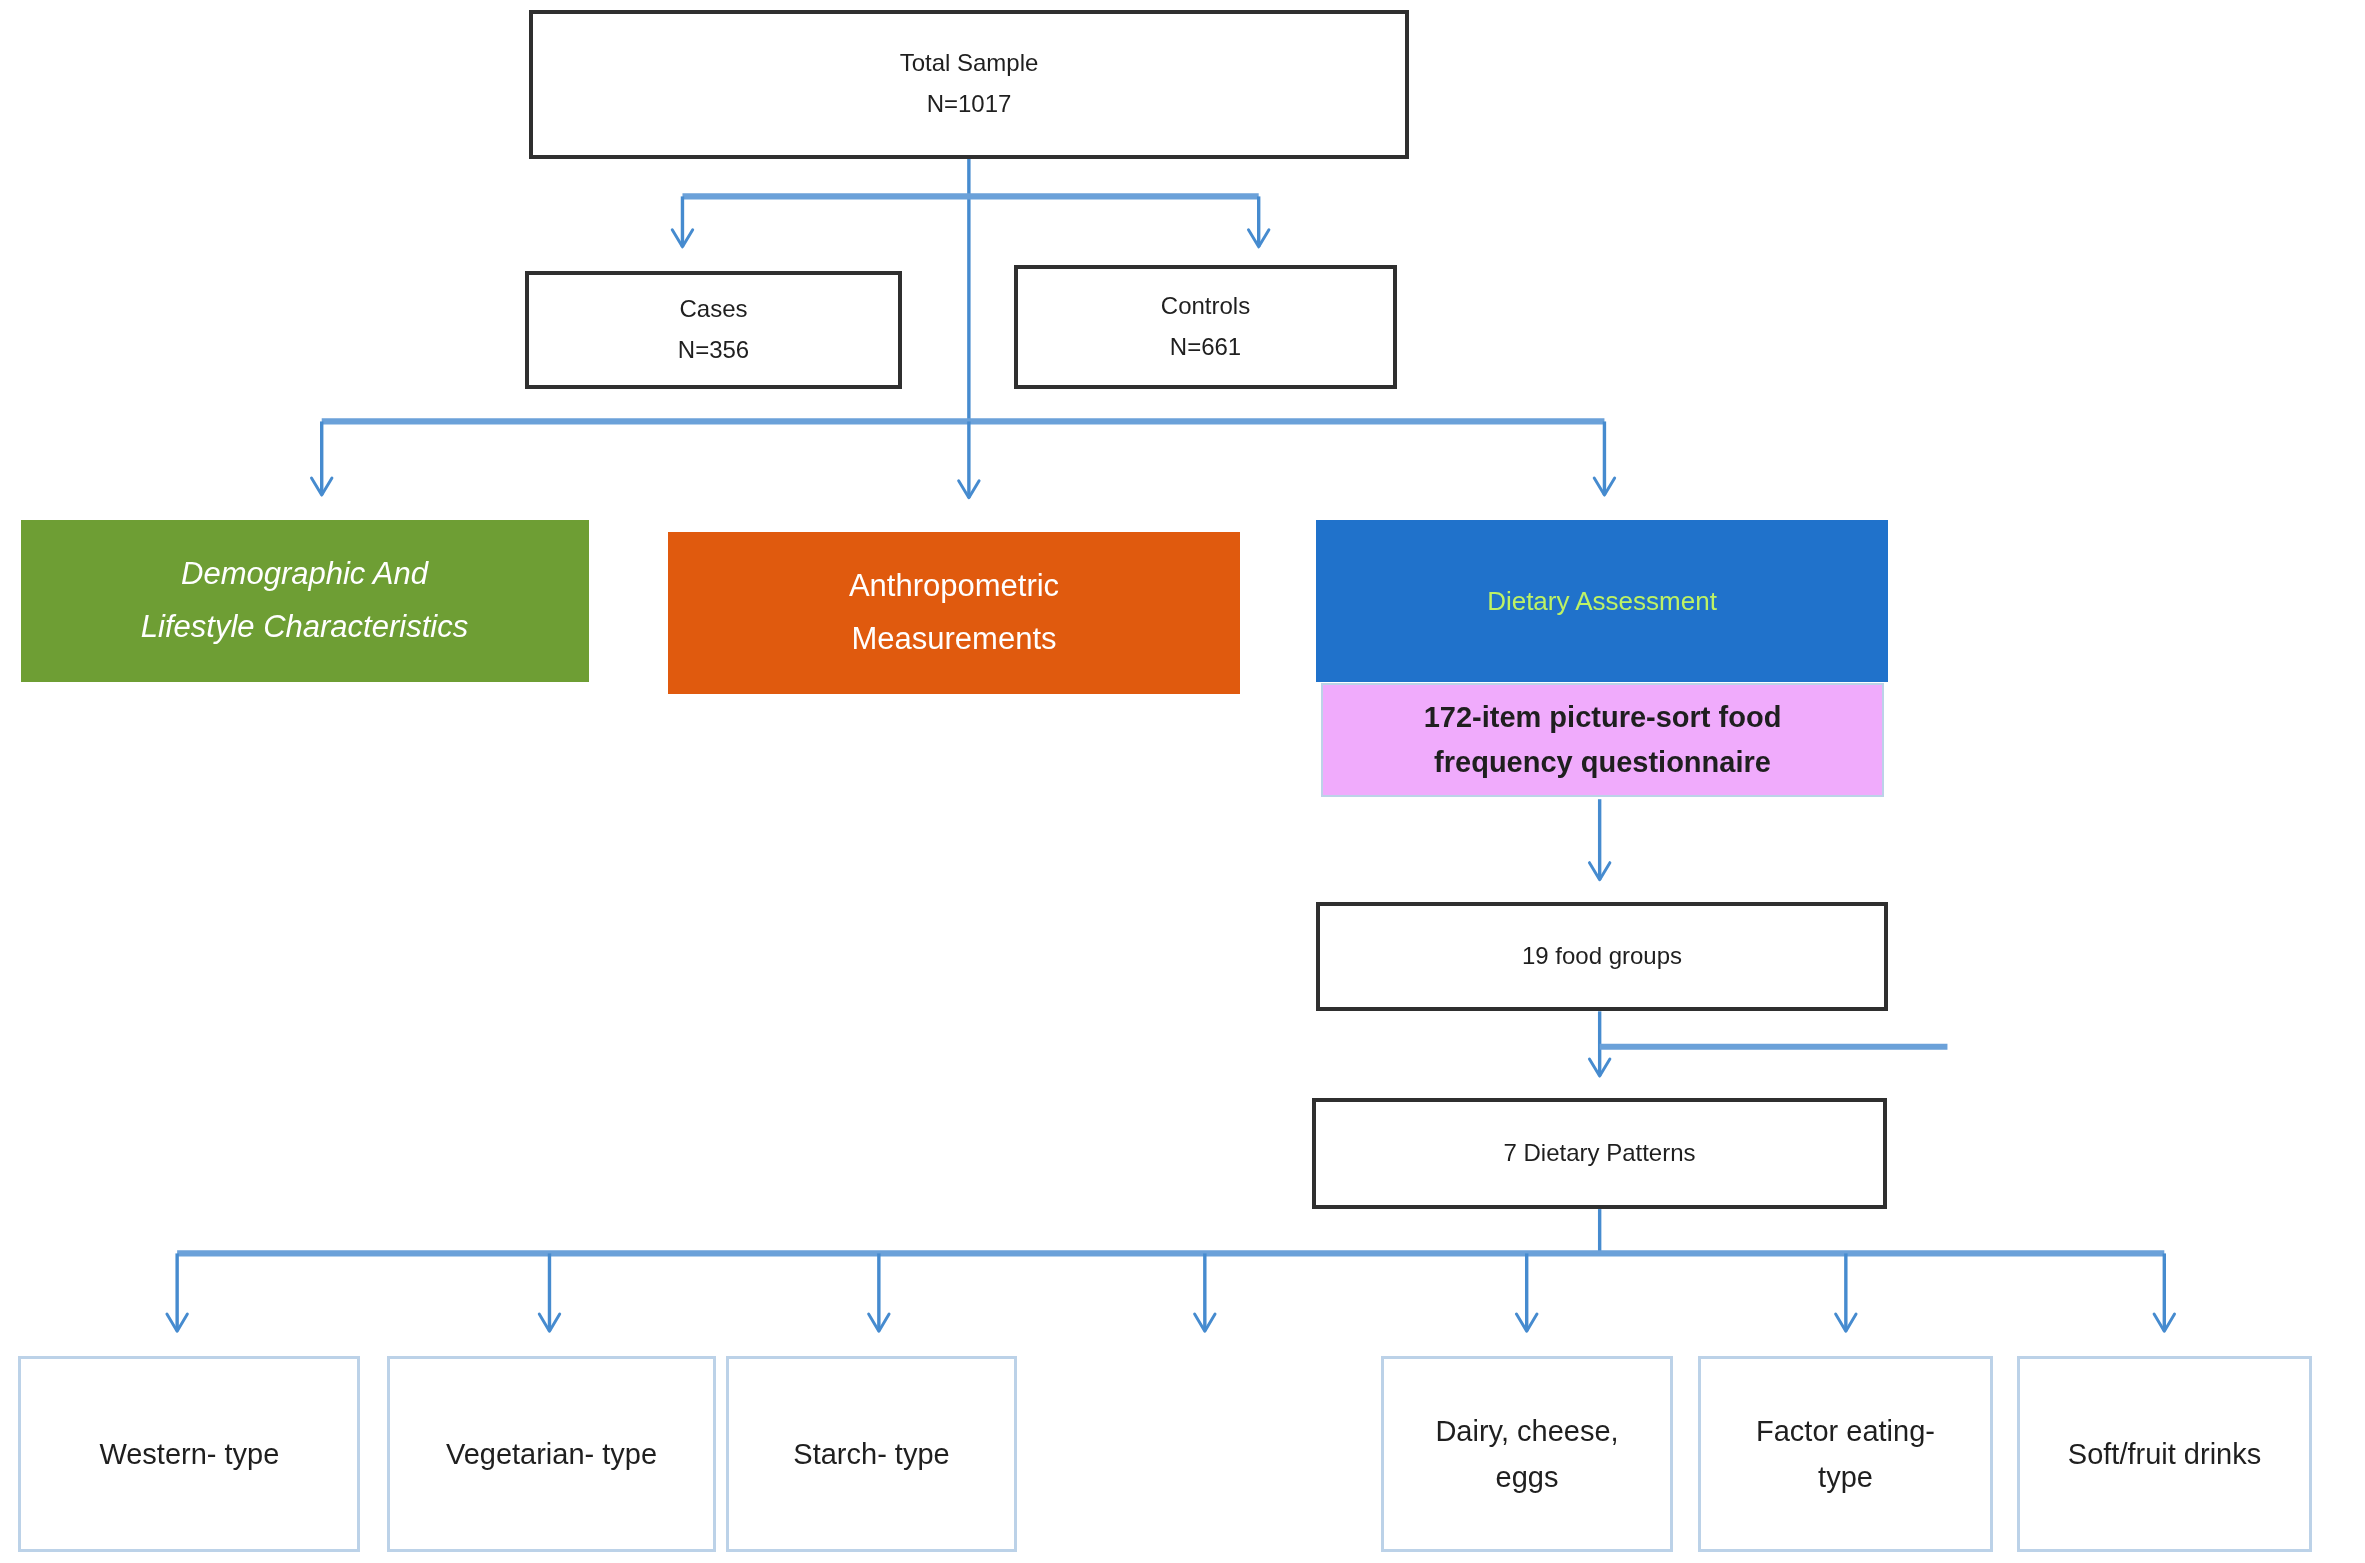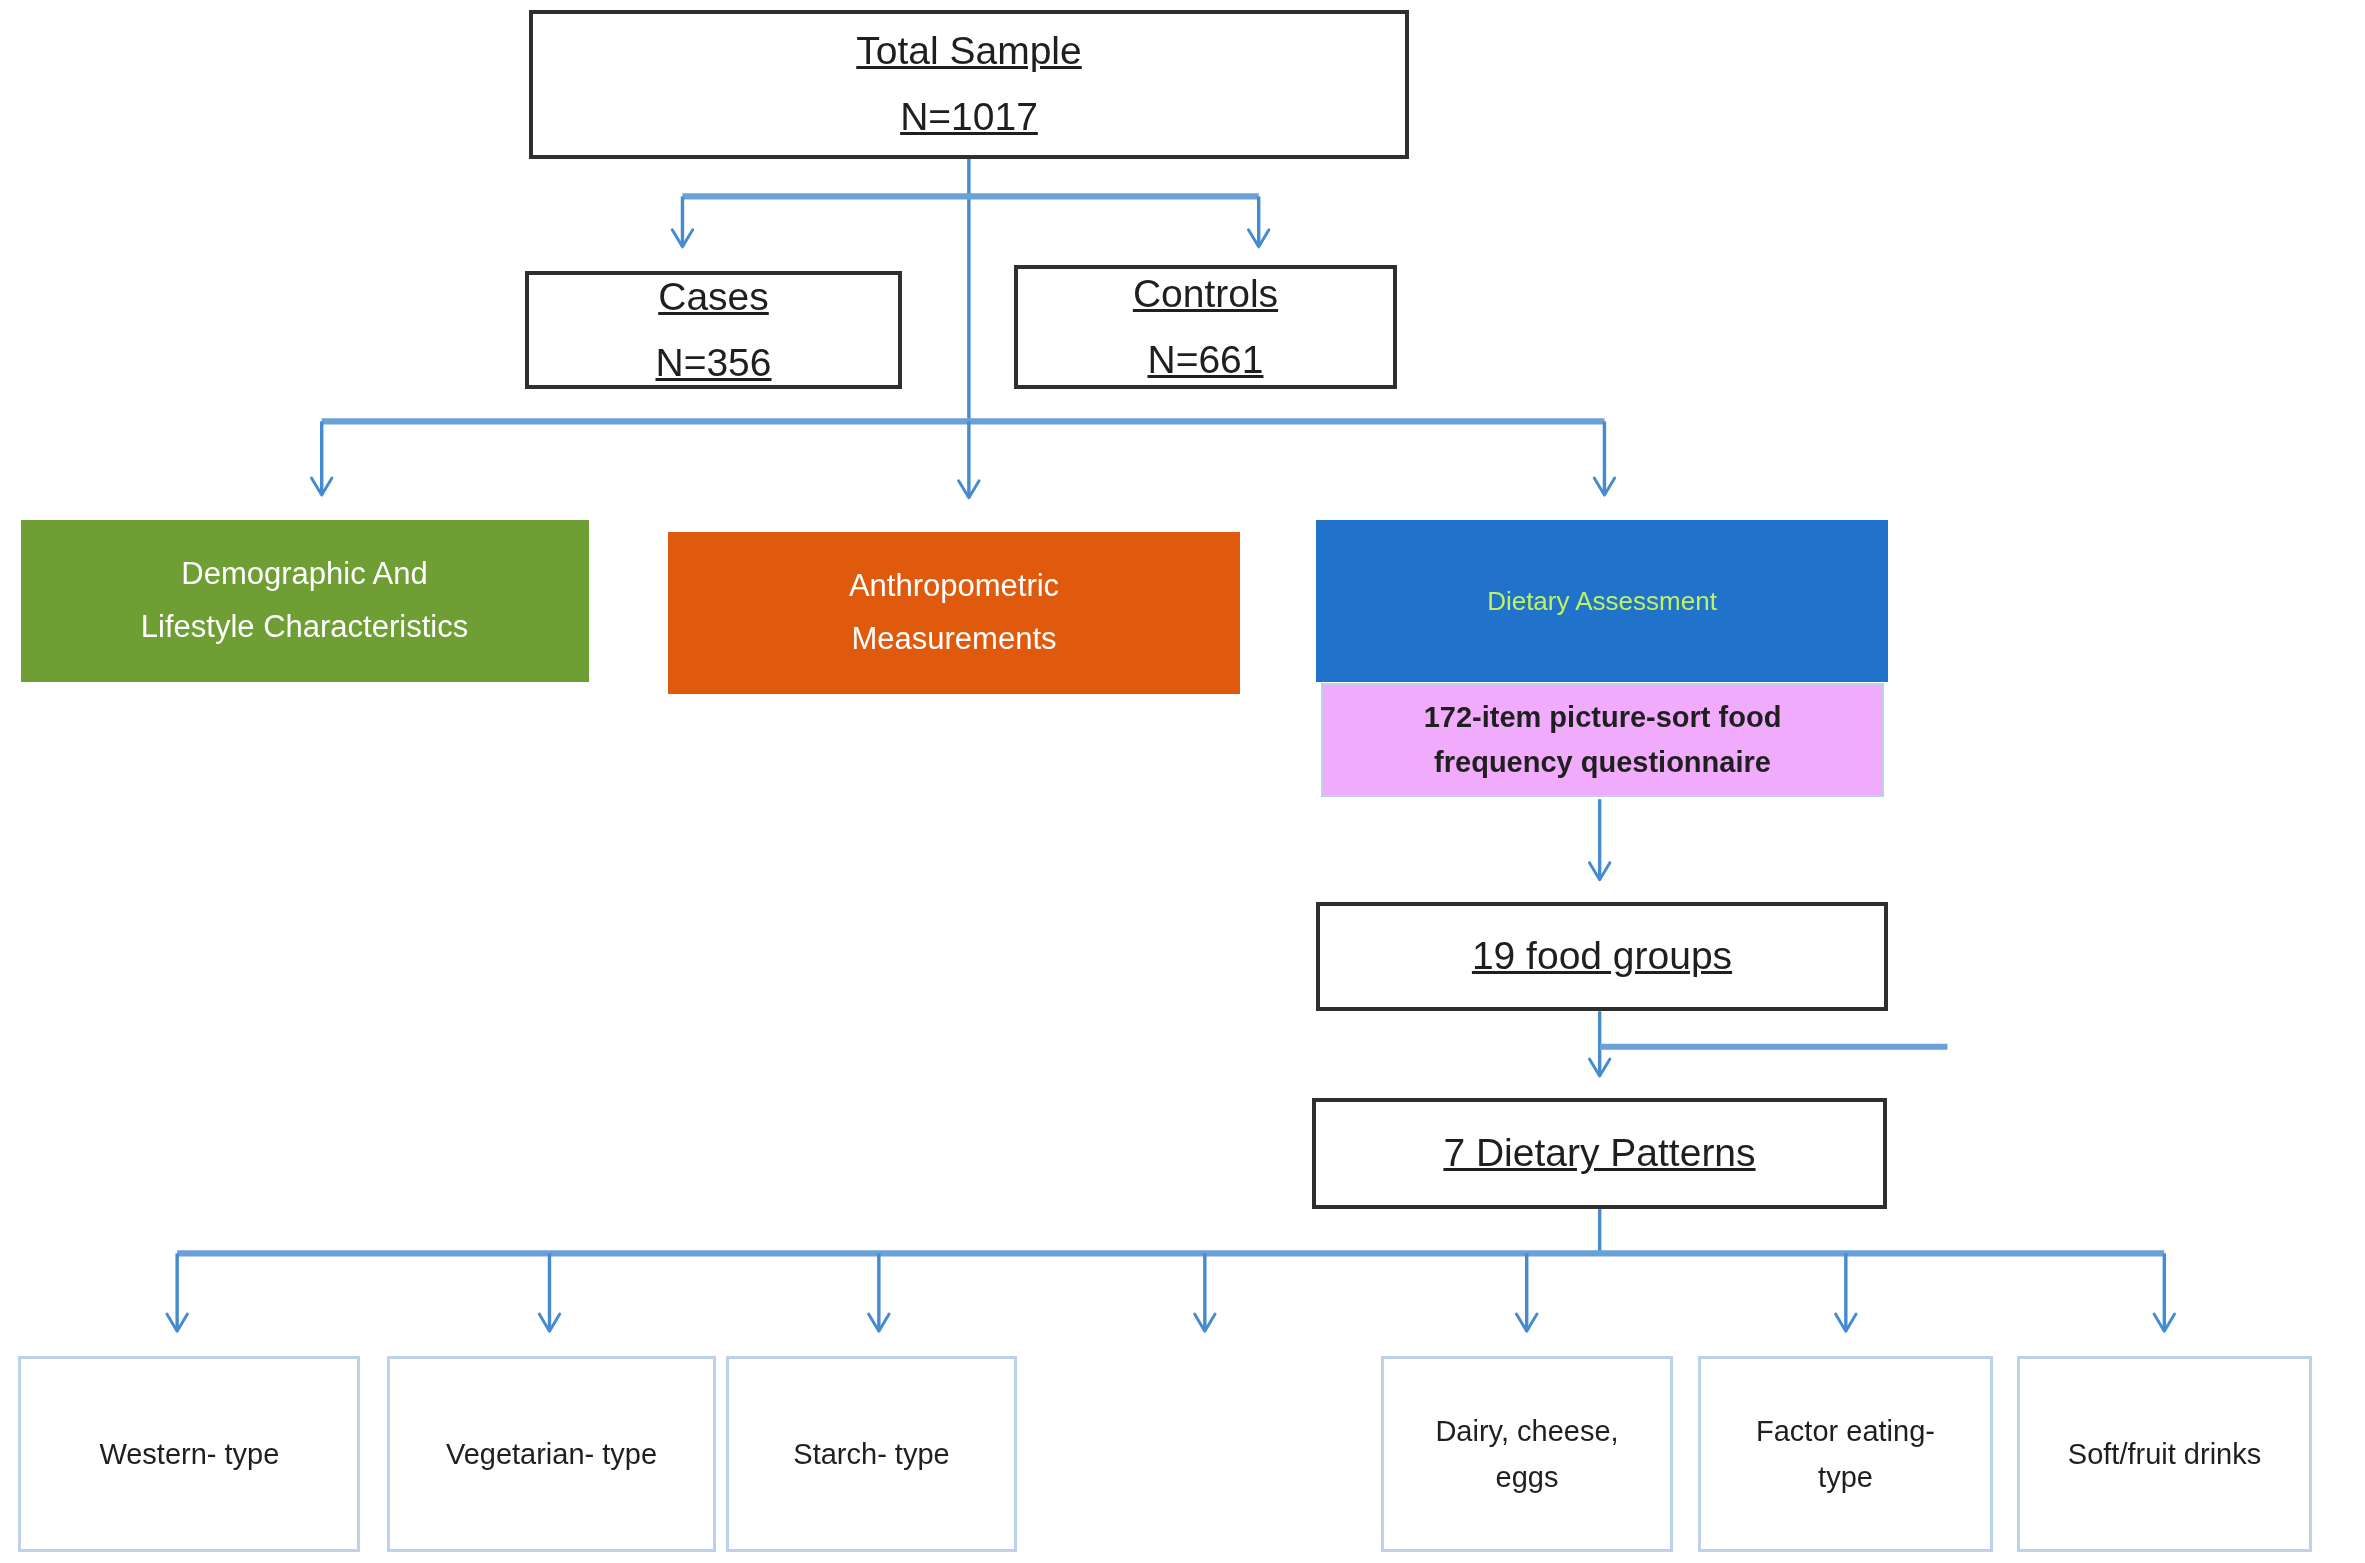--- a/index.html
+++ b/index.html
@@ -14,28 +14,28 @@
   .node{
     position:absolute;
     display:flex;flex-direction:column;
     align-items:center;justify-content:center;
     text-align:center;
     box-sizing:border-box;
   }
   .box-dark{
     background:#ffffff;
     border:4.1px solid #2f2f2f;
-    font-size:39px;line-height:1.7;text-decoration:underline;
+    font-size:24px;line-height:1.7;
   }
   .box-light{
     background:#ffffff;
     border:3.4px solid #bcd2e8;
     font-size:29px;line-height:1.6;
   }
-  .box-green{background:#6e9e34;color:#ffffff;font-size:31px;line-height:1.7;}
+  .box-green{background:#6e9e34;color:#ffffff;font-size:31px;line-height:1.7;font-style:italic;}
   .box-orange{background:#e05a0e;color:#ffffff;font-size:31px;line-height:1.7;margin-top:12px;}
   .box-blue{background:#2072cb;color:#bef264;font-size:26px;line-height:1.7;}
   .box-ffq{
     background:#f0abfc;
     border:2.7px solid #bcd2e8;
     font-size:29px;font-weight:600;line-height:1.55;
   }
   svg.connectors{position:absolute;left:0;top:0;}
   .h-line{stroke:#6ba1d9;stroke-width:9;fill:none;}
   .v-line{stroke:#468bcf;stroke-width:5;fill:none;}

